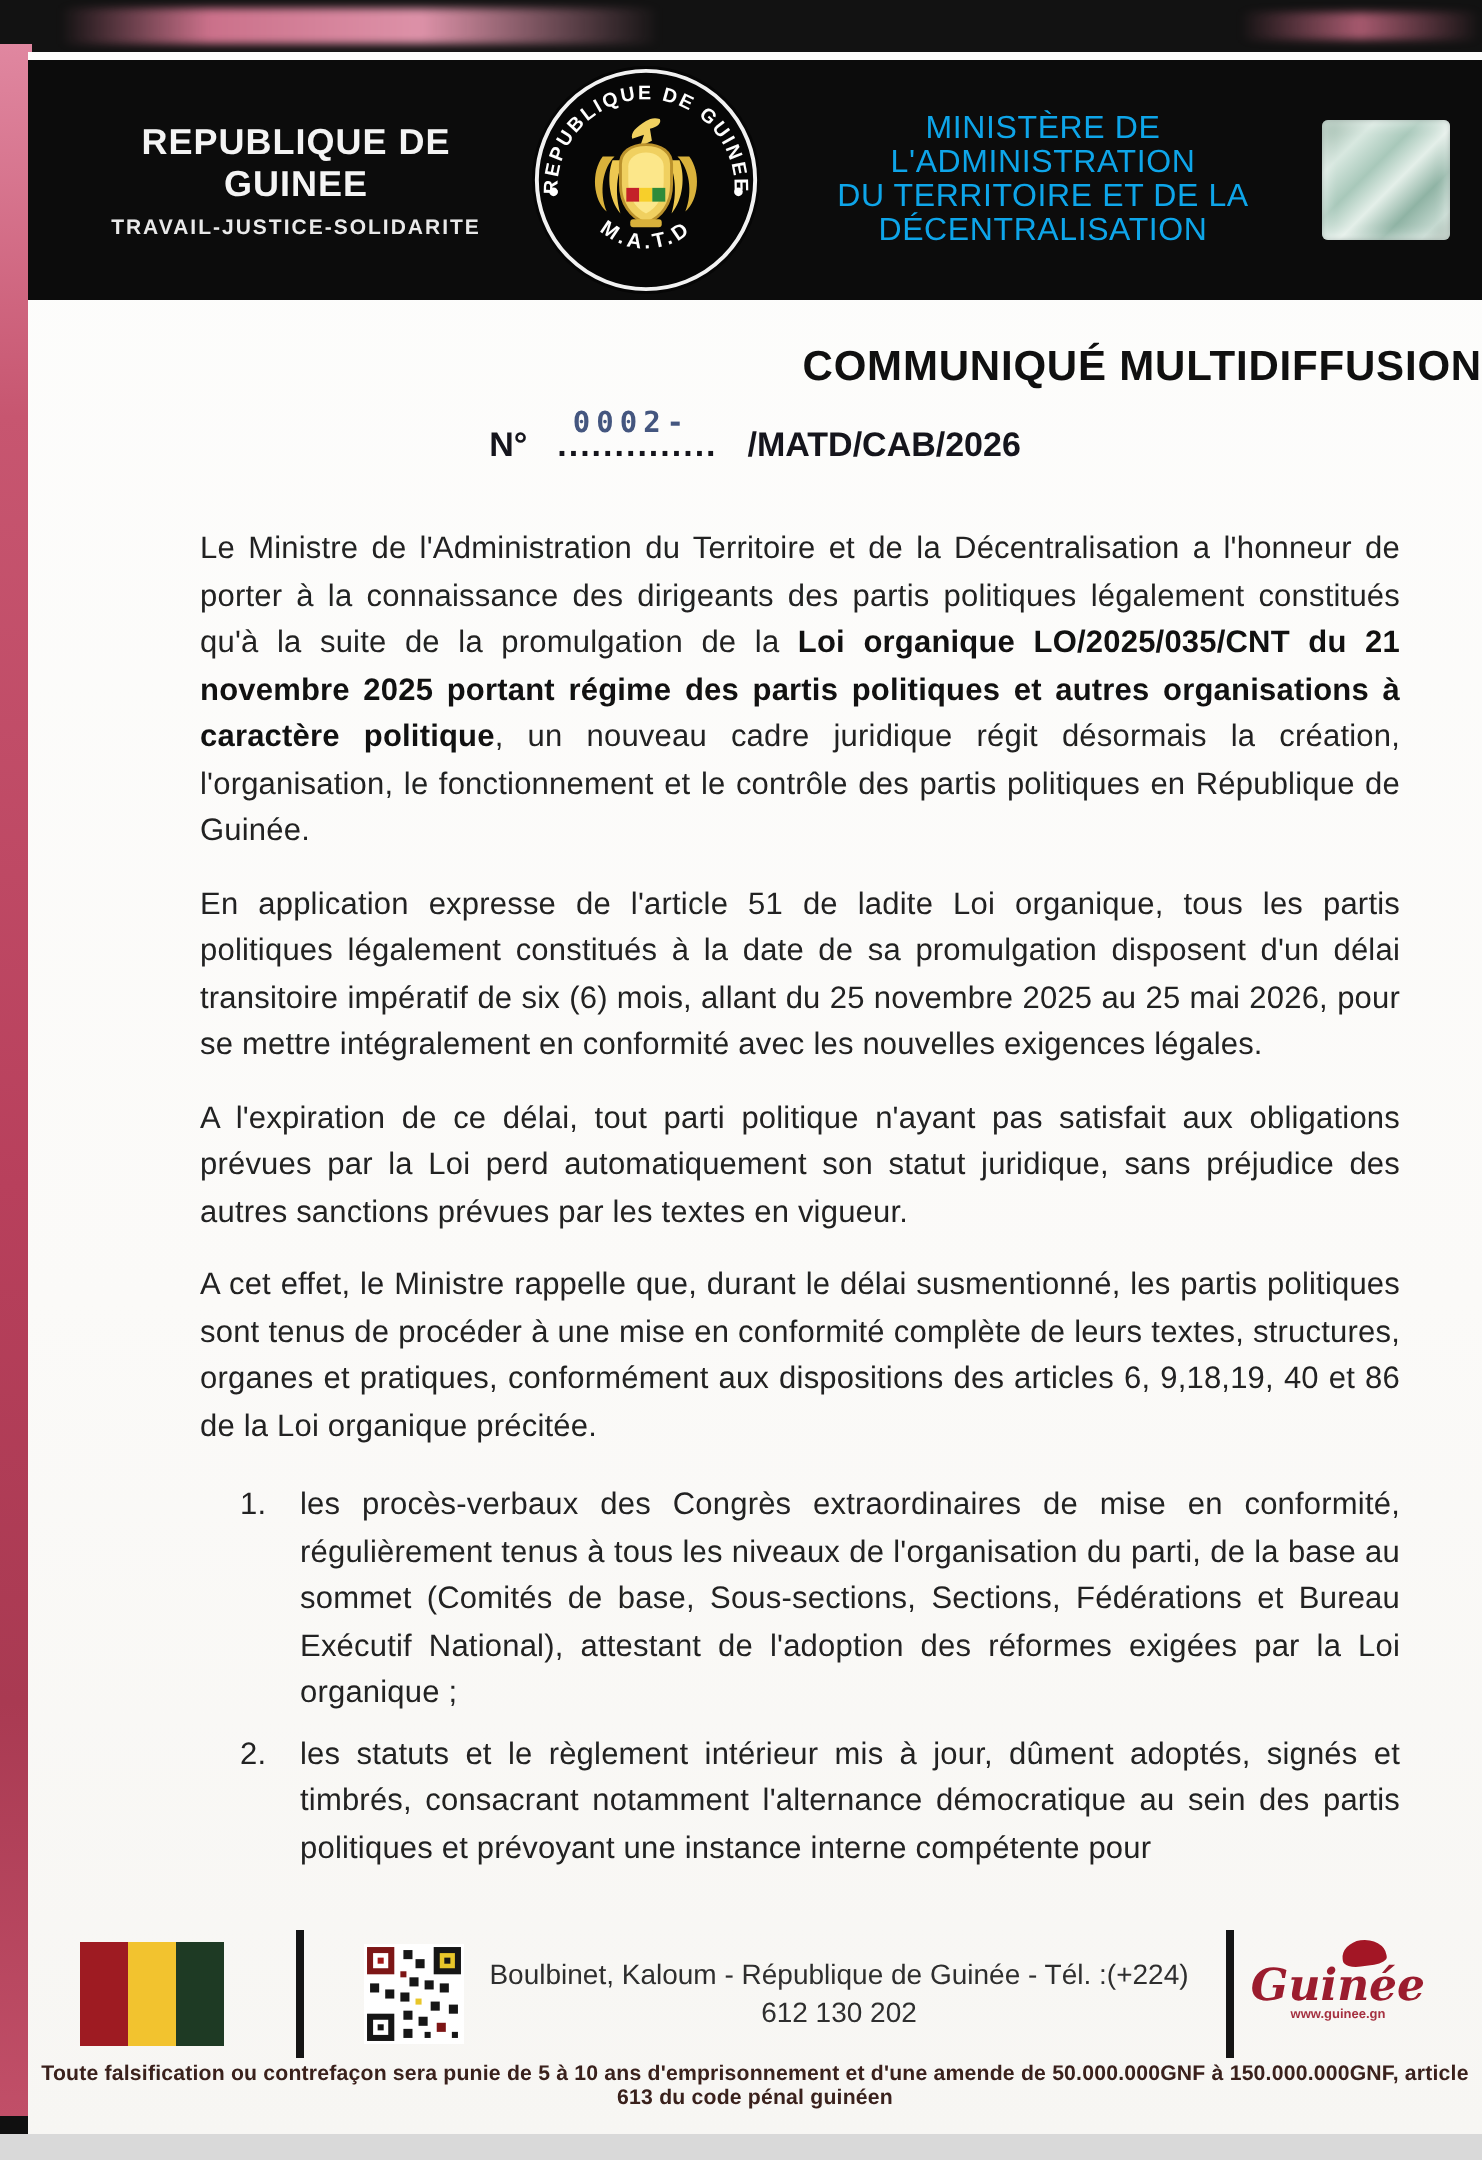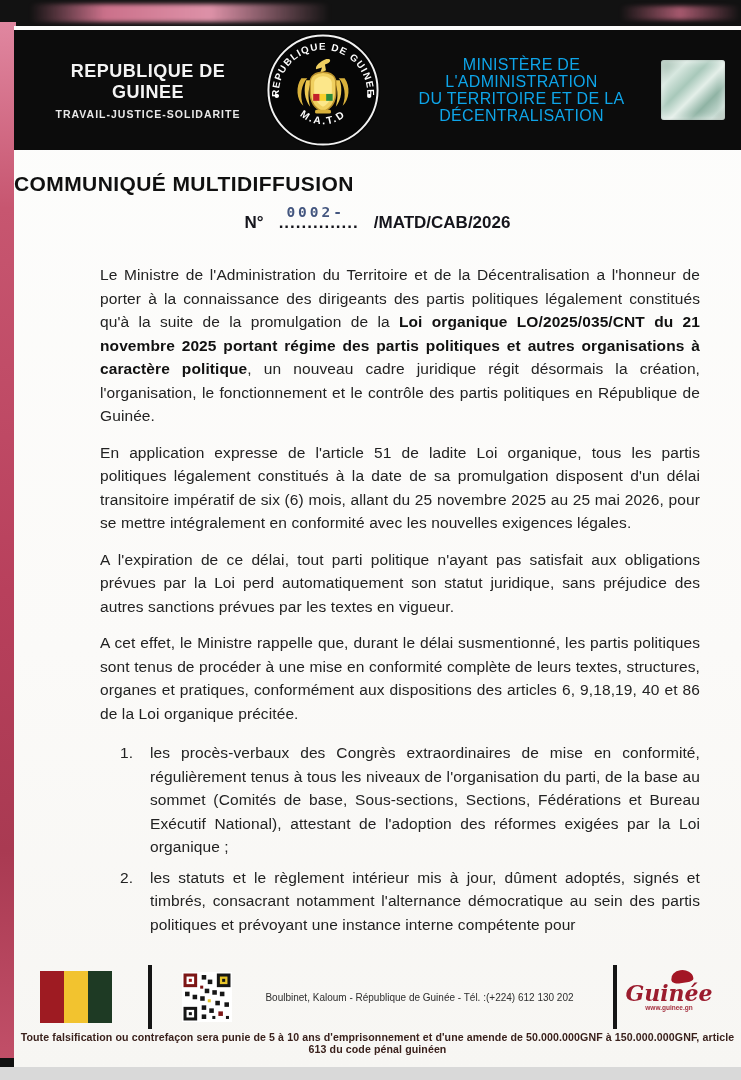--- a/index.html
+++ b/index.html
@@ -28,21 +28,21 @@
 
   .seal { width:118px; height:118px; margin-left:10px; flex:0 0 auto; }
 
   .ministry { flex:1; text-align:center; color:#0ea5e9; font-weight:normal; font-size:16px; line-height:17px; letter-spacing:.3px; padding:0 6px; }
 
   .holo { width:64px; height:60px; margin-right:16px; border-radius:3px;
     background:linear-gradient(135deg,#8fae9e 0%,#d8e8e0 22%,#a8c8ba 40%,#e4efe9 55%,#8fb3a4 72%,#c3d8cf 88%,#97ab9f 100%);
     box-shadow:inset 0 0 8px rgba(255,255,255,.7), inset 0 0 2px rgba(40,70,60,.5); }
 
   
-  .title-block { margin-top:22px; text-align:left; }
+  .title-block { margin-top:22px; text-align:right; }
   .doc-title { font-size:21px; font-weight:bold; color:#101010; letter-spacing:.4px; }
   .ref-line { margin-top:8px; display:flex; justify-content:center; align-items:flex-end; font-size:17px; font-weight:bold; color:#15151c; }
   .num-slot { display:inline-flex; flex-direction:column; align-items:center; margin:0 15px; }
   .stamp { font-family:"DejaVu Sans Mono", monospace; font-size:14.5px; font-weight:bold; color:#44567f; letter-spacing:3px; margin-bottom:-7px; margin-left:-6px; }
   .dots { font-size:17px; font-weight:bold; letter-spacing:1px; color:#15151c; }
 
   
   .body-text { margin:30px 41px 0 86px; width:600px; color:#222; font-size:15.5px; line-height:23.5px; text-align:justify; letter-spacing:.1px; }
   .body-text p { margin-bottom:13px; }
   .body-text .b { font-weight:bold; color:#111; }
@@ -52,21 +52,21 @@
   ol.pieces .itext { flex:1; text-align:justify; }
 
   
   .footer-row { position:absolute; left:0; bottom:38px; width:100%; display:flex; align-items:center; padding:0 26px; }
   .flag { width:72px; height:52px; display:flex; flex:0 0 auto; }
   .flag div { flex:1; }
   .vbar { width:4px; height:64px; background:#151515; flex:0 0 auto; }
   .vbar.left { margin:0 0 0 36px; }
   .vbar.right { margin:0 6px; }
   .qr { width:50px; height:50px; margin-left:30px; flex:0 0 auto; }
-  .contact { flex:1; text-align:center; color:#2e2e2e; font-size:10px; line-height:19px; }
+  .contact { flex:1; text-align:center; color:#2e2e2e; font-size:14px; line-height:19px; }
   .brand { width:92px; text-align:center; flex:0 0 auto; position:relative; }
   .brand .bname { font-family:"DejaVu Serif", serif; font-style:italic; font-weight:bold; font-size:22px; color:#9b1c2e; line-height:20px; }
   .brand .bhat { position:absolute; top:-13px; left:50%; margin-left:2px; width:22px; height:13px; background:#a31625;
     border-radius:60% 70% 40% 50%/80% 90% 30% 40%; transform:rotate(-8deg); }
   .brand .bsite { font-size:6.5px; color:#a53140; font-weight:bold; margin-top:1px; }
 
   .warning { position:absolute; left:0; bottom:12px; width:100%; text-align:center; font-size:10.6px; font-weight:bold; color:#3a211c; letter-spacing:.1px; }
 </style>
 </head>
 <body>

